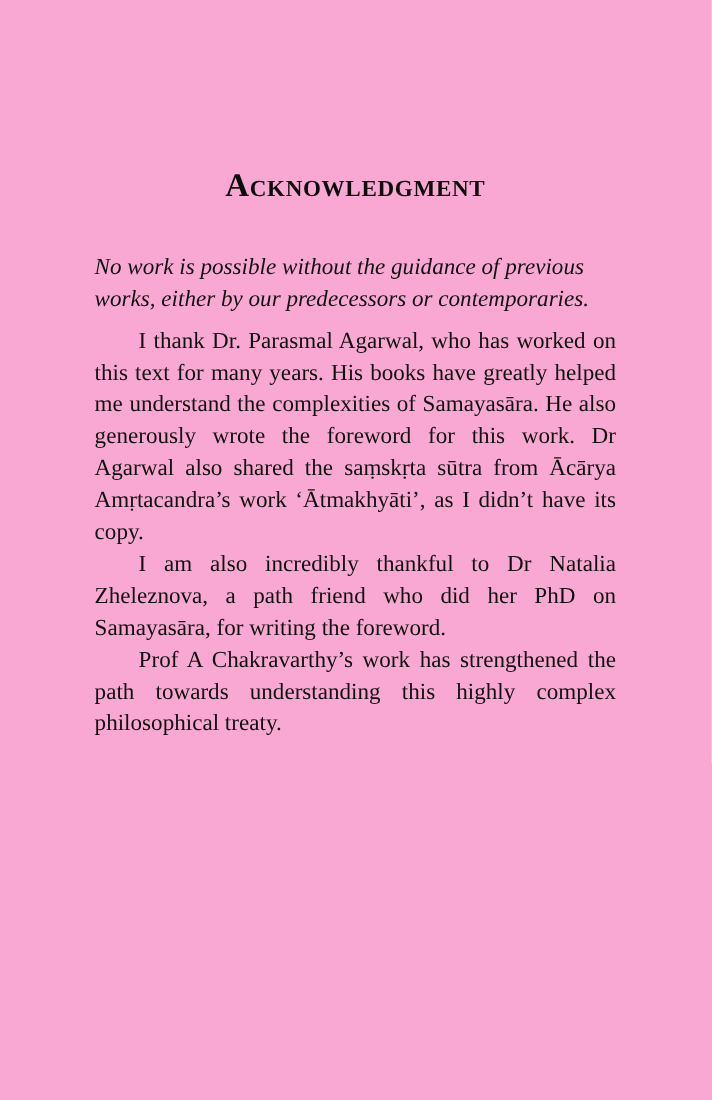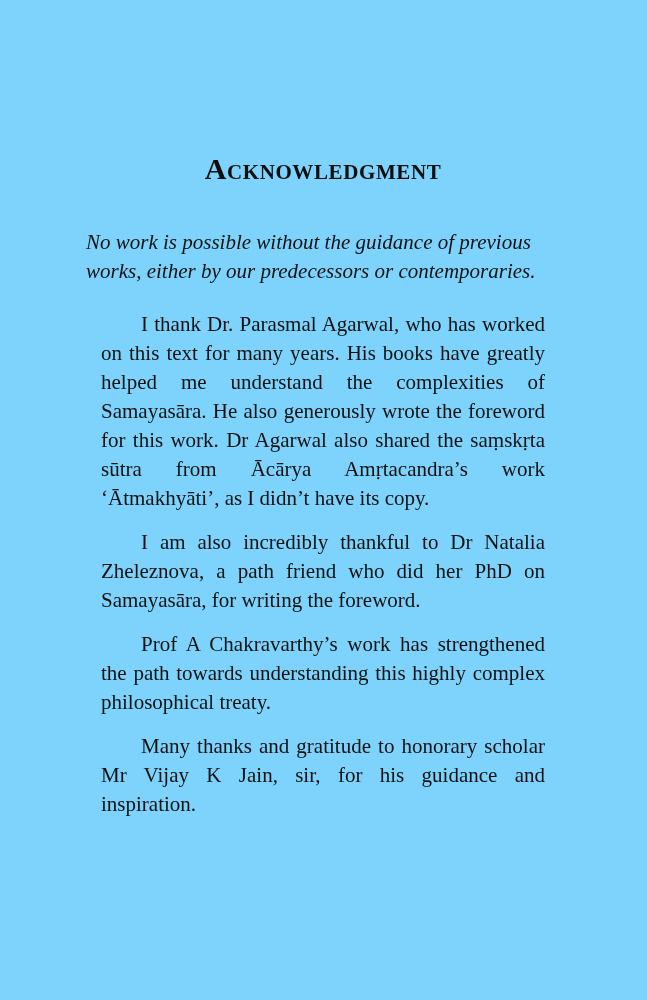--- a/index.html
+++ b/index.html
@@ -15,21 +15,21 @@
     color: #000000;
     overflow: hidden;
   }
 
   .page {
     position: absolute;
     left: 0;
     top: 0;
     width: 647px;
     height: 1000px;
-    background: #7dd3fc;
+    background: #f9a8d4;
   }
 
   .text-block {
     position: absolute;
     left: 86px;
     top: 0;
     width: 474px;
   }
 
   .chapter-title {
@@ -65,21 +65,21 @@
     top: 295px;
     width: 474px;
     font-size: 21px;
     line-height: 29px;
     text-align: justify;
     text-justify: inter-word;
     color: #111111;
   }
 
   .body-text p {
-    margin: 15px;
+    margin: 0;
     text-indent: 40px;
   }
 
   .body-text p:last-child {
     text-align: justify;
   }
 </style>
 </head>
 <body>
 
@@ -88,18 +88,17 @@
   <div class="text-block">
 
     <h1 class="chapter-title">Acknowledgment</h1>
 
     <div class="epigraph">No work is possible without the guidance of previous works, either by our predecessors or contemporaries.</div>
 
     <div class="body-text">
       <p>I thank Dr. Parasmal Agarwal, who has worked on this text for many years. His books have greatly helped me understand the complexities of Samayasāra. He also generously wrote the foreword for this work. Dr Agarwal also shared the saṃskṛta sūtra from Ācārya Amṛtacandra’s work ‘Ātmakhyāti’, as I didn’t have its copy.</p>
       <p>I am also incredibly thankful to Dr Natalia Zheleznova, a path friend who did her PhD on Samayasāra, for writing the foreword.</p>
       <p>Prof A Chakravarthy’s work has strengthened the path towards understanding this highly complex philosophical treaty.</p>
-      <p>Many thanks and gratitude to honorary scholar Mr Vijay K Jain, sir, for his guidance and inspiration.</p>
     </div>
 
   </div>
 
 </div>
 
 </body></html>

